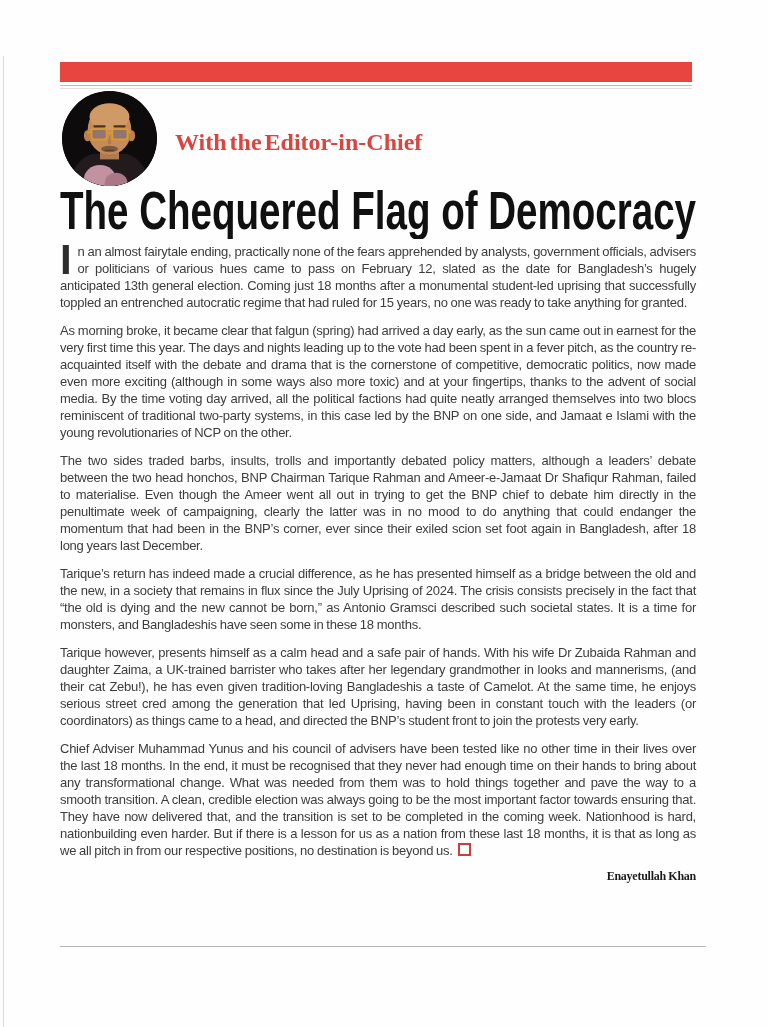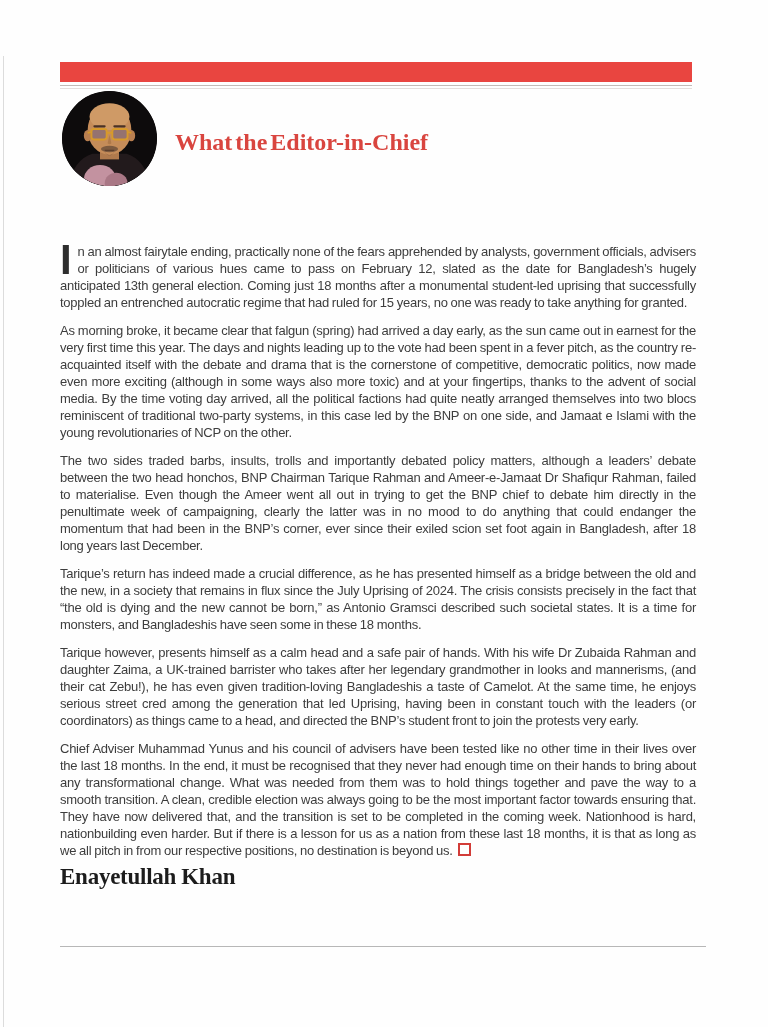--- a/index.html
+++ b/index.html
@@ -70,23 +70,24 @@
   }
   .endmark {
     display:inline-block;
     width:9px; height:9px;
     border:2px solid #d23c38;
     margin-left:5px;
     vertical-align:-1px;
   }
   .byline {
     margin-top:9px;
+    text-align:right;
     font-family:"Liberation Serif", serif;
     font-weight:700;
-    font-size:23px;
+    font-size:12px;
     color:#1c1c1c;
   }
   .footer-rule {
     position:absolute; left:60px; top:946px;
     width:646px; height:0;
     border-top:1px solid #b7b7b7;
   }
 </style>
 </head>
 <body>
@@ -133,22 +134,27 @@
         <path d="M50,46 L52,55 Q50,57 48,55 Z" fill="#b07a4a"></path>
 
         <ellipse cx="50" cy="61" rx="9" ry="3.4" fill="#7d5a3f"></ellipse>
         <path d="M44,63 Q50,72 56,63 Q53,68 50,68 Q47,68 44,63 Z" fill="#8a6247"></path>
 
         <line x1="45" y1="62.5" x2="55" y2="62.5" stroke="#5d3f2c" stroke-width="1.4"></line>
       </g>
     </svg>
   </div>
 
-  <div class="section-label">What the Editor-in-Chief</div>
+  <div class="section-label">With the Editor-in-Chief</div>
 
+  <div class="title-wrap">
+    <svg width="648" height="56">
+      <text x="0" y="46" font-family="Liberation Sans, sans-serif" font-weight="700" font-size="54" fill="#101010" textLength="636" lengthAdjust="spacingAndGlyphs">The Chequered Flag of Democracy</text>
+    </svg>
+  </div>
 
   <div class="article">
     <p>
       <span class="dropcap">I</span><span>n an almost fairytale ending, practically none of the fears apprehended by analysts, government officials, advisers or politicians of various hues came to pass on February 12, slated as the date for Bangladesh’s hugely anticipated 13th general election. Coming just 18 months after a monumental student-led uprising that successfully toppled an entrenched autocratic regime that had ruled for 15 years, no one was ready to take anything for granted.</span>
     </p>
     <p><span>As morning broke, it became clear that falgun (spring) had arrived a day early, as the sun came out in earnest for the very first time this year. The days and nights leading up to the vote had been spent in a fever pitch, as the country re-acquainted itself with the debate and drama that is the cornerstone of competitive, democratic politics, now made even more exciting (although in some ways also more toxic) and at your fingertips, thanks to the advent of social media. By the time voting day arrived, all the political factions had quite neatly arranged themselves into two blocs reminiscent of traditional two-party systems, in this case led by the BNP on one side, and Jamaat e Islami with the young revolutionaries of NCP on the other.</span></p>
     <p><span>The two sides traded barbs, insults, trolls and importantly debated policy matters, although a leaders’ debate between the two head honchos, BNP Chairman Tarique Rahman and Ameer-e-Jamaat Dr Shafiqur Rahman, failed to materialise. Even though the Ameer went all out in trying to get the BNP chief to debate him directly in the penultimate week of campaigning, clearly the latter was in no mood to do anything that could endanger the momentum that had been in the BNP’s corner, ever since their exiled scion set foot again in Bangladesh, after 18 long years last December.</span></p>
     <p><span>Tarique’s return has indeed made a crucial difference, as he has presented himself as a bridge between the old and the new, in a society that remains in flux since the July Uprising of 2024. The crisis consists precisely in the fact that “the old is dying and the new cannot be born,” as Antonio Gramsci described such societal states. It is a time for monsters, and Bangladeshis have seen some in these 18 months.</span></p>
     <p><span>Tarique however, presents himself as a calm head and a safe pair of hands. With his wife Dr Zubaida Rahman and daughter Zaima, a UK-trained barrister who takes after her legendary grandmother in looks and mannerisms, (and their cat Zebu!), he has even given tradition-loving Bangladeshis a taste of Camelot. At the same time, he enjoys serious street cred among the generation that led Uprising, having been in constant touch with the leaders (or coordinators) as things came to a head, and directed the BNP’s student front to join the protests very early.</span></p>
     <p><span>Chief Adviser Muhammad Yunus and his council of advisers have been tested like no other time in their lives over the last 18 months. In the end, it must be recognised that they never had enough time on their hands to bring about any transformational change. What was needed from them was to hold things together and pave the way to a smooth transition. A clean, credible election was always going to be the most important factor towards ensuring that. They have now delivered that, and the transition is set to be completed in the coming week. Nationhood is hard, nationbuilding even harder. But if there is a lesson for us as a nation from these last 18 months, it is that as long as we all pitch in from our respective positions, no destination is beyond us.</span><span class="endmark"></span></p>

